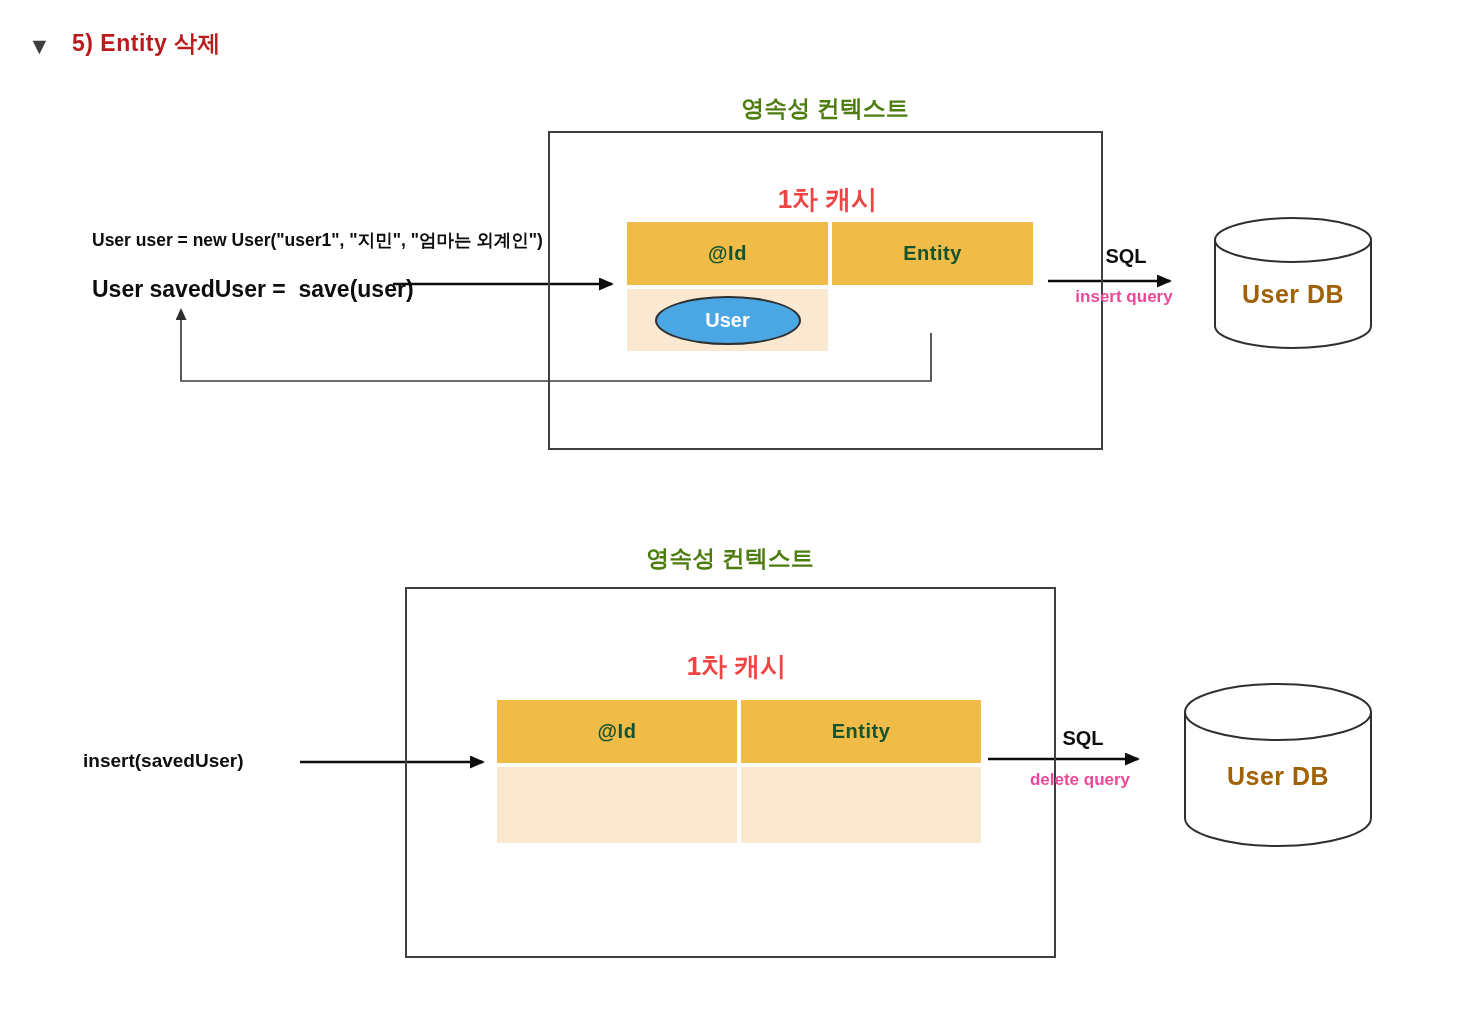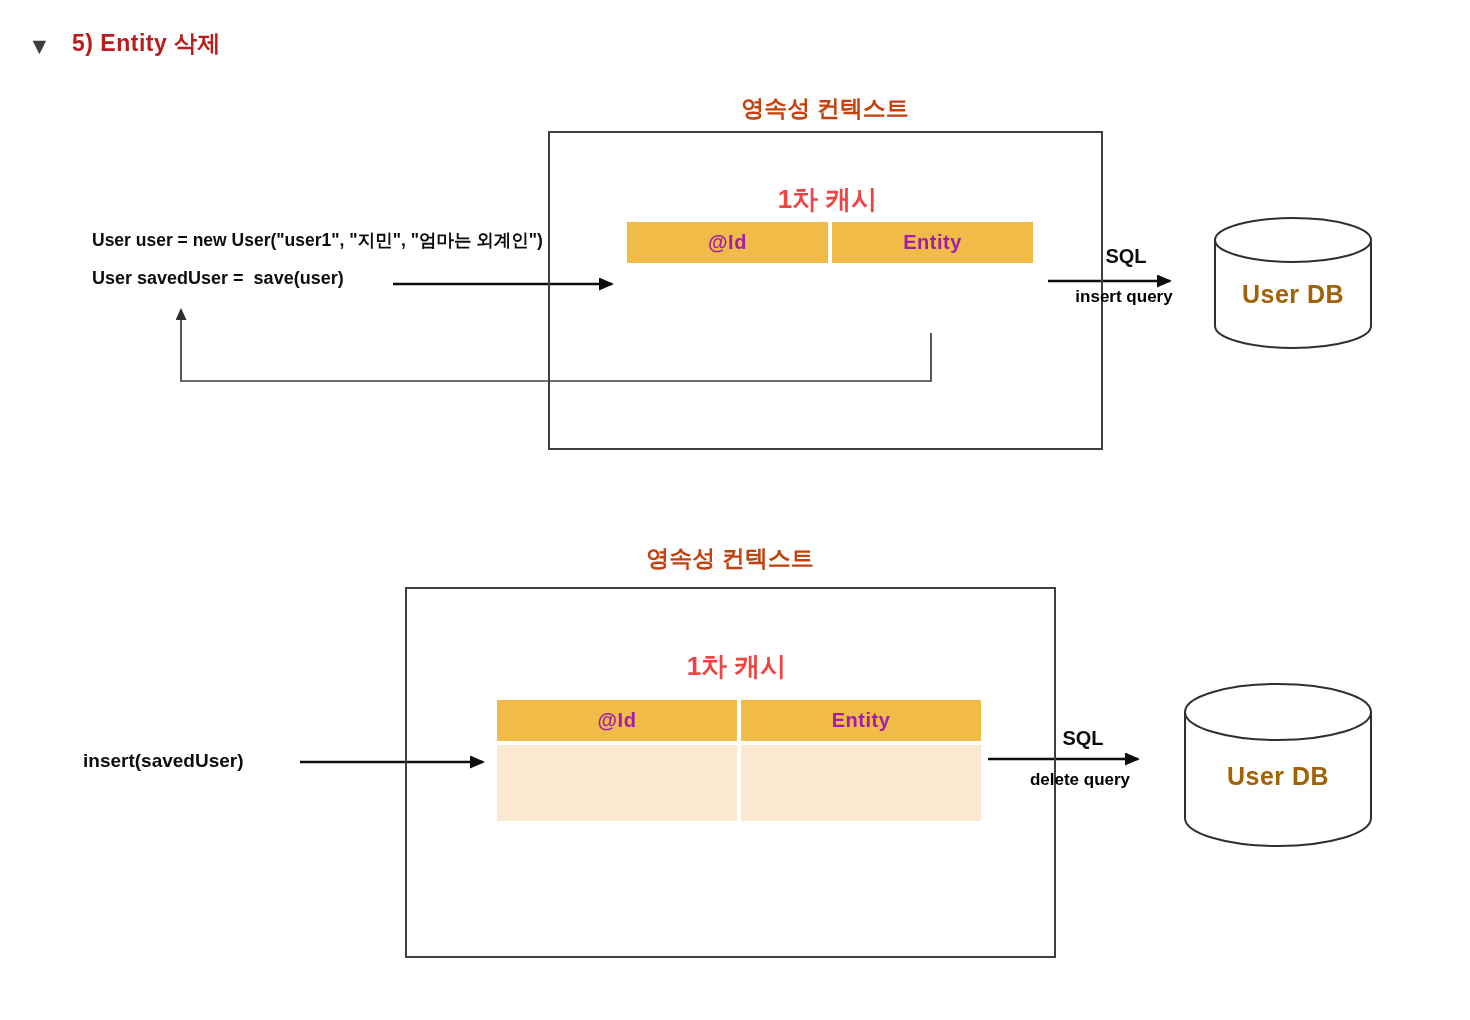--- a/index.html
+++ b/index.html
@@ -12,52 +12,52 @@
 
   
   .page-head-tri { left:28px; top:33px; font-size:23px; color:#3f3f3f; }
   .page-head     { left:72px; top:28px; font-size:23px; font-weight:600; color:#b91c1c; letter-spacing:.5px; }
 
   
   .pc-box { border:2px solid #3f3f3f; background:transparent; }
   .pc-box-top    { left:548px; top:131px; width:551px; height:315px; }
   .pc-box-bottom { left:405px; top:587px; width:647px; height:367px; }
 
-  .ctx-title   { font-size:23px; font-weight:bold; color:#c2410c; }
+  .ctx-title   { font-size:23px; font-weight:bold; color:#4d7c0f; }
   .cache-title { font-size:26px; font-weight:bold; color:#ef4444; }
 
   
   .cache-table { position:absolute; display:grid; grid-template-columns:1fr 1fr; gap:4px; }
   .cache-table .hdr {
-    height:41px; display:flex; align-items:center; justify-content:center;
-    background:#f0bc47; color:#a21caf; font-weight:bold; font-size:20px; letter-spacing:.5px;
+    height:63px; display:flex; align-items:center; justify-content:center;
+    background:#f0bc47; color:#14532d; font-weight:bold; font-size:20px; letter-spacing:.5px;
   }
   .cache-table .cell {
     display:flex; align-items:center; justify-content:center;
     background:#fae9d0; font-weight:bold; font-size:19px; color:#1c1c1c;
   }
   .cache-table-top .cell    { height:62px; }
   .cache-table-bottom .cell { height:76px; }
 
   
   .entity-ellipse {
     width:142px; height:45px; border-radius:50%;
     background:#4aa7e3; border:2px solid #2f2f2f;
     display:flex; align-items:center; justify-content:center;
     color:#fff; font-weight:bold; font-size:20px;
   }
 
   
   .code { font-weight:bold; color:#0d0d0d; white-space:pre; }
   .code-1 { left:92px;  top:228px; font-size:17.5px; }
-  .code-2 { left:92px;  top:268px; font-size:18px; }
+  .code-2 { left:92px;  top:276px; font-size:23px; }
   .code-3 { left:83px;  top:750px; font-size:19px; }
 
   .sql-lbl   { font-size:20px; font-weight:bold; color:#0d0d0d; }
-  .sql-query { font-size:17px; font-weight:bold; color:#000000; }
+  .sql-query { font-size:17px; font-weight:bold; color:#ec4899; }
 
   .db-lbl { font-size:25px; font-weight:bold; color:#a16207; letter-spacing:.5px; }
 
   svg.overlay { position:absolute; left:0; top:0; pointer-events:none; }
 </style>
 </head>
 <body>
 
 <span class="abs page-head-tri">▼</span>
 <span class="abs page-head">5) Entity 삭제</span>
@@ -95,20 +95,23 @@
 
 <div class="abs ctr ctx-title" style="left:675px; top:93px; width:300px;">영속성 컨텍스트</div>
 
 <div class="abs pc-box pc-box-top"></div>
 
 <div class="abs ctr cache-title" style="left:700px; top:182px; width:255px;">1차 캐시</div>
 
 <div class="cache-table cache-table-top" style="left:627px; top:222px; width:406px;">
   <div class="hdr">@Id</div>
   <div class="hdr">Entity</div>
+  <div class="cell">
+    <div class="entity-ellipse">User</div>
+  </div>
 </div>
 
 <div class="abs code code-1">User user = new User("user1", "지민", "엄마는 외계인")</div>
 <div class="abs code code-2">User savedUser =  save(user)</div>
 
 <div class="abs ctr sql-lbl" style="left:1086px; top:245px; width:80px;">SQL</div>
 <div class="abs ctr sql-query" style="left:1034px; top:287px; width:180px;">insert query</div>
 
 <div class="abs ctr db-lbl" style="left:1213px; top:280px; width:160px;">User DB</div>
 

